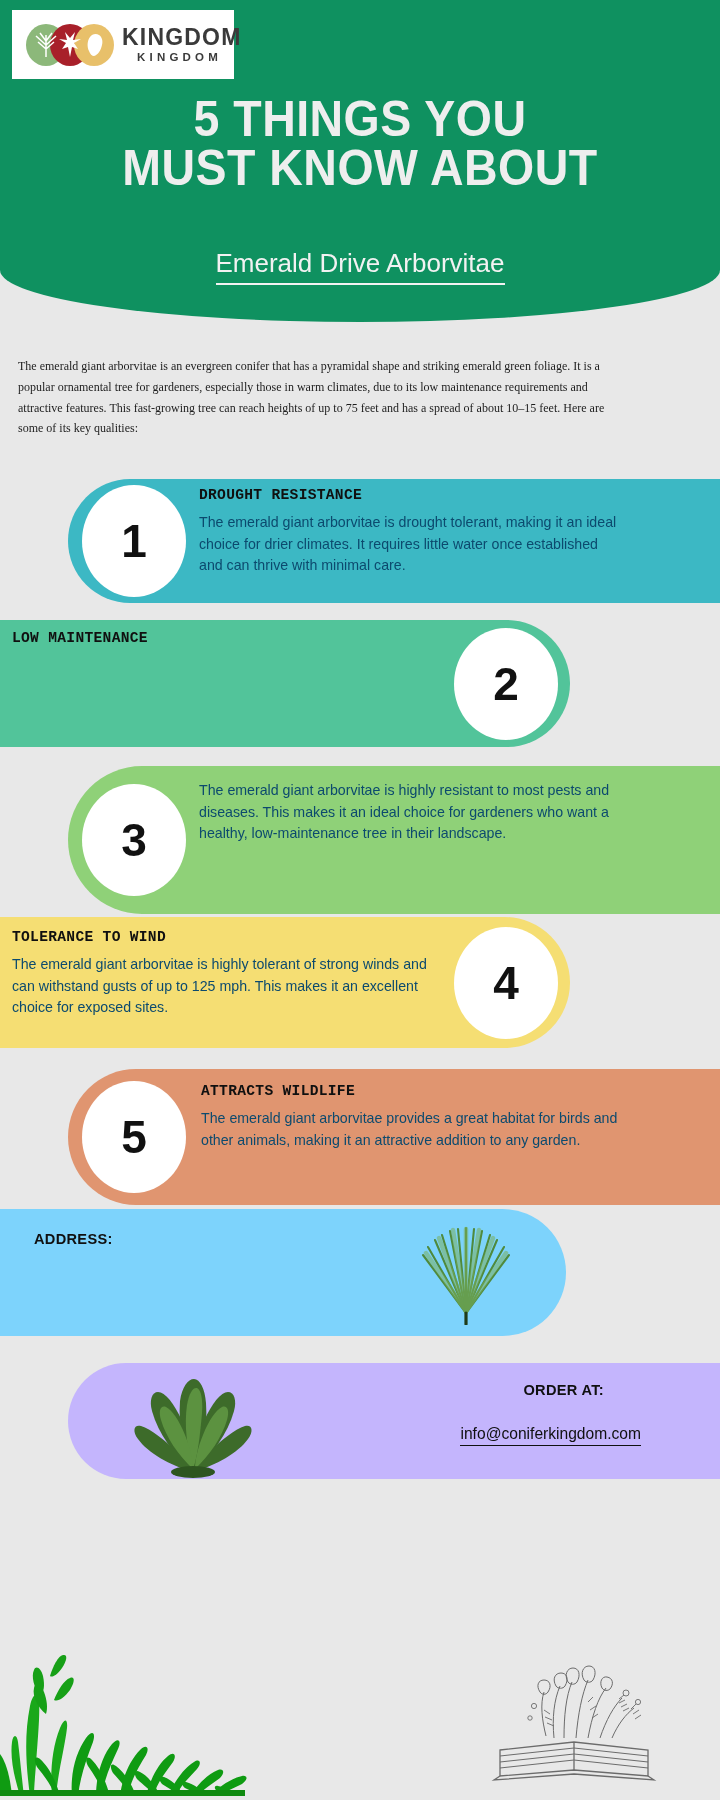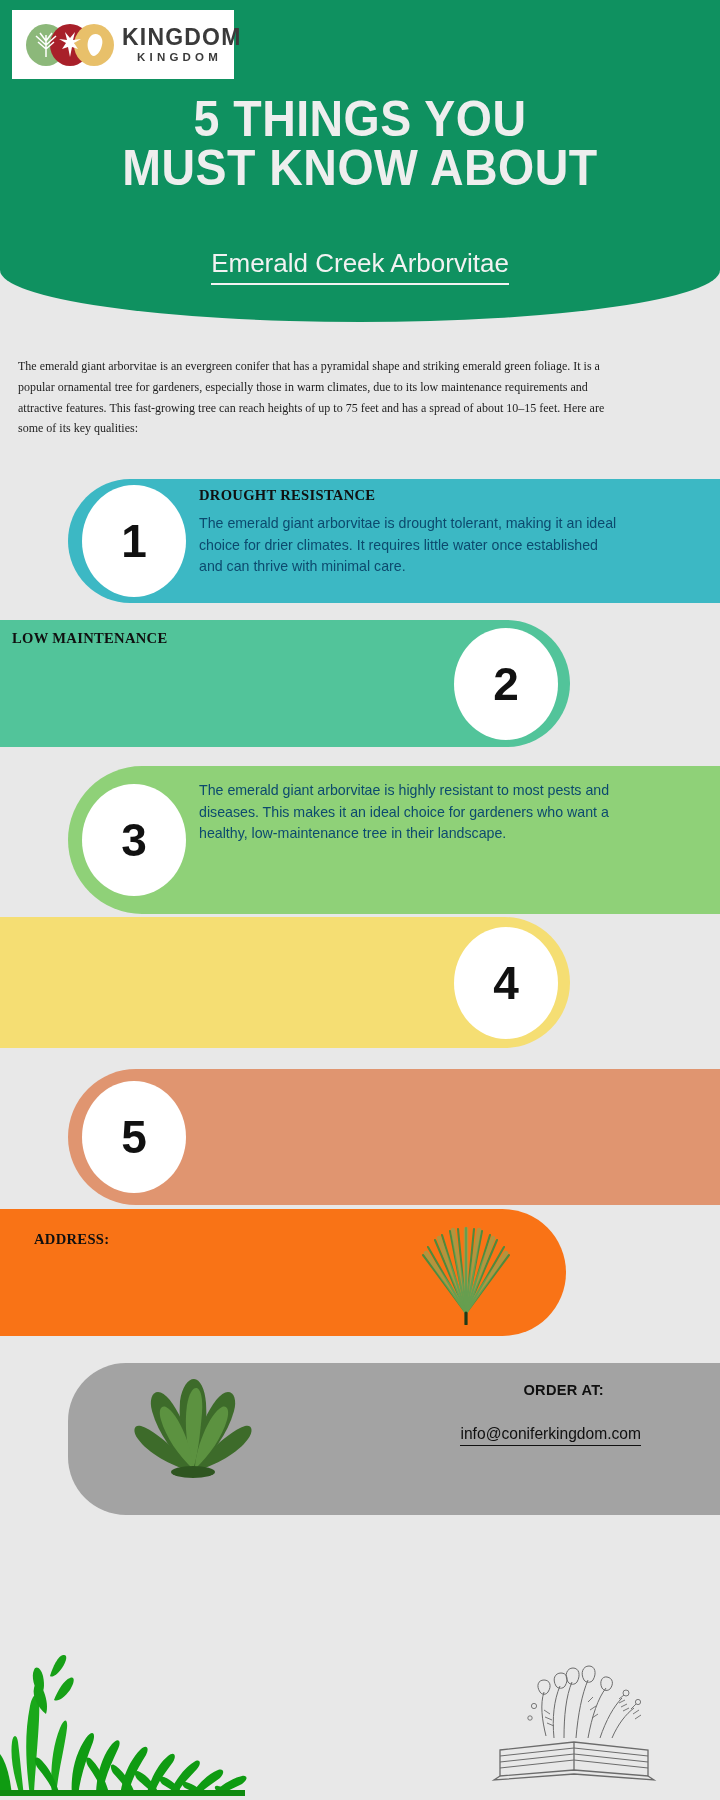--- a/index.html
+++ b/index.html
@@ -67,21 +67,21 @@
   .bar { position: absolute; display: block; }
   .bar .num-circle {
     position: absolute; width: 104px; height: 112px;
     background: #ffffff; border-radius: 50%;
     display: flex; align-items: center; justify-content: center;
     font-family: "Liberation Sans", sans-serif;
     font-weight: 700; font-size: 46px; color: #111111;
   }
   .bar .txt { position: absolute; }
   .bar .hd {
-    font-family: Liberation Serif, serif;
+    font-family: Liberation Mono, monospace;
     font-weight: 700; font-size: 14.6px; letter-spacing: 0.3px;
     color: #101010; margin-bottom: 9px;
   }
   .bar .bd {
     font-family: "Liberation Sans", sans-serif;
     font-weight: 400; font-size: 14.2px; line-height: 1.53; color: #0c4a6e;
   }
 
   
   #bar1 { left: 68px; top: 479px; width: 652px; height: 124px;
@@ -109,36 +109,36 @@
 
   
   #bar5 { left: 68px; top: 1069px; width: 652px; height: 136px;
           background: #e09570; border-radius: 68px 0 0 68px; }
   #bar5 .num-circle { left: 14px; top: 12px; }
   #bar5 .txt { left: 133px; top: 14px; width: 420px; }
 
   
   #address-bar {
     position: absolute; left: 0; top: 1209px; width: 566px; height: 127px;
-    background: #f97316; border-radius: 0 64px 64px 0; font-family: Liberation Serif, serif;
+    background: #7dd3fc; border-radius: 0 64px 64px 0;
   }
   #address-bar .ad-label {
     position: absolute; left: 34px; top: 22px;
     font-weight: 700; font-size: 14.6px; letter-spacing: 0.3px; color: #101010;
   }
   #address-bar .ad-line {
     position: absolute; left: 34px; top: 58px;
     font-size: 14.6px; line-height: 1.55; color: #1b1b1b;
   }
   #address-bar .palm { position: absolute; left: 405px; top: 16px; }
 
   
   #order-bar {
-    position: absolute; left: 68px; top: 1363px; width: 652px; height: 152px;
-    background: #a3a3a3; border-radius: 58px 0 0 58px; text-align: right;
+    position: absolute; left: 68px; top: 1363px; width: 652px; height: 116px;
+    background: #c4b5fd; border-radius: 58px 0 0 58px; text-align: right;
   }
   #order-bar .or-label {
     position: absolute; right: 116px; top: 19px;
     font-weight: 700; font-size: 14.6px; letter-spacing: 0.3px; color: #101010;
   }
   #order-bar .or-email {
     position: absolute; right: 79px; top: 62px;
     font-size: 15.6px; color: #101010;
     border-bottom: 1px solid #101010; padding-bottom: 2px;
   }
@@ -175,21 +175,21 @@
       <span class="logo-word-2">KINGDOM</span>
     </span>
   </div>
 
   <div class="title">
     <span class="l1">5 THINGS YOU</span>
     <span class="l2">MUST KNOW ABOUT</span>
   </div>
 
   <div class="subtitle">
-    <span>Emerald Creek Arborvitae </span>
+    <span>Emerald Drive Arborvitae </span>
   </div>
 </div>
 
 <p class="intro">The emerald giant arborvitae is an evergreen conifer that has a pyramidal shape and striking emerald green foliage. It is a popular ornamental tree for gardeners, especially those in warm climates, due to its low maintenance requirements and attractive features. This fast-growing tree can reach heights of up to 75 feet and has a spread of about 10–15 feet. Here are some of its key qualities:</p>
 
 <div class="bar" id="bar1">
   <div class="num-circle">1</div>
   <div class="txt">
     <div class="hd">DROUGHT RESISTANCE</div>
     <div class="bd">The emerald giant arborvitae is drought tolerant, making it an ideal choice for drier climates. It requires little water once established and can thrive with minimal care.</div>
@@ -205,24 +205,32 @@
 
 <div class="bar" id="bar3">
   <div class="num-circle">3</div>
   <div class="txt">
     <div class="bd">The emerald giant arborvitae is highly resistant to most pests and diseases. This makes it an ideal choice for gardeners who want a healthy, low-maintenance tree in their landscape.</div>
   </div>
 </div>
 
 <div class="bar" id="bar4">
   <div class="num-circle">4</div>
+  <div class="txt">
+    <div class="hd">TOLERANCE TO WIND</div>
+    <div class="bd">The emerald giant arborvitae is highly tolerant of strong winds and can withstand gusts of up to 125 mph. This makes it an excellent choice for exposed sites.</div>
+  </div>
 </div>
 
 <div class="bar" id="bar5">
   <div class="num-circle">5</div>
+  <div class="txt">
+    <div class="hd">ATTRACTS WILDLIFE</div>
+    <div class="bd">The emerald giant arborvitae provides a great habitat for birds and other animals, making it an attractive addition to any garden.</div>
+  </div>
 </div>
 
 <div id="address-bar">
   <div class="ad-label">ADDRESS:</div>
   <span class="palm">
     <svg width="122" height="100" viewBox="0 0 122 100">
       <g stroke="#4f8a3d" stroke-width="2.1" fill="none" stroke-linecap="round">
         <path d="M61 88 L18 30"></path>
           <path d="M61 88 L23 22"></path>
           <path d="M61 88 L30 15"></path>

